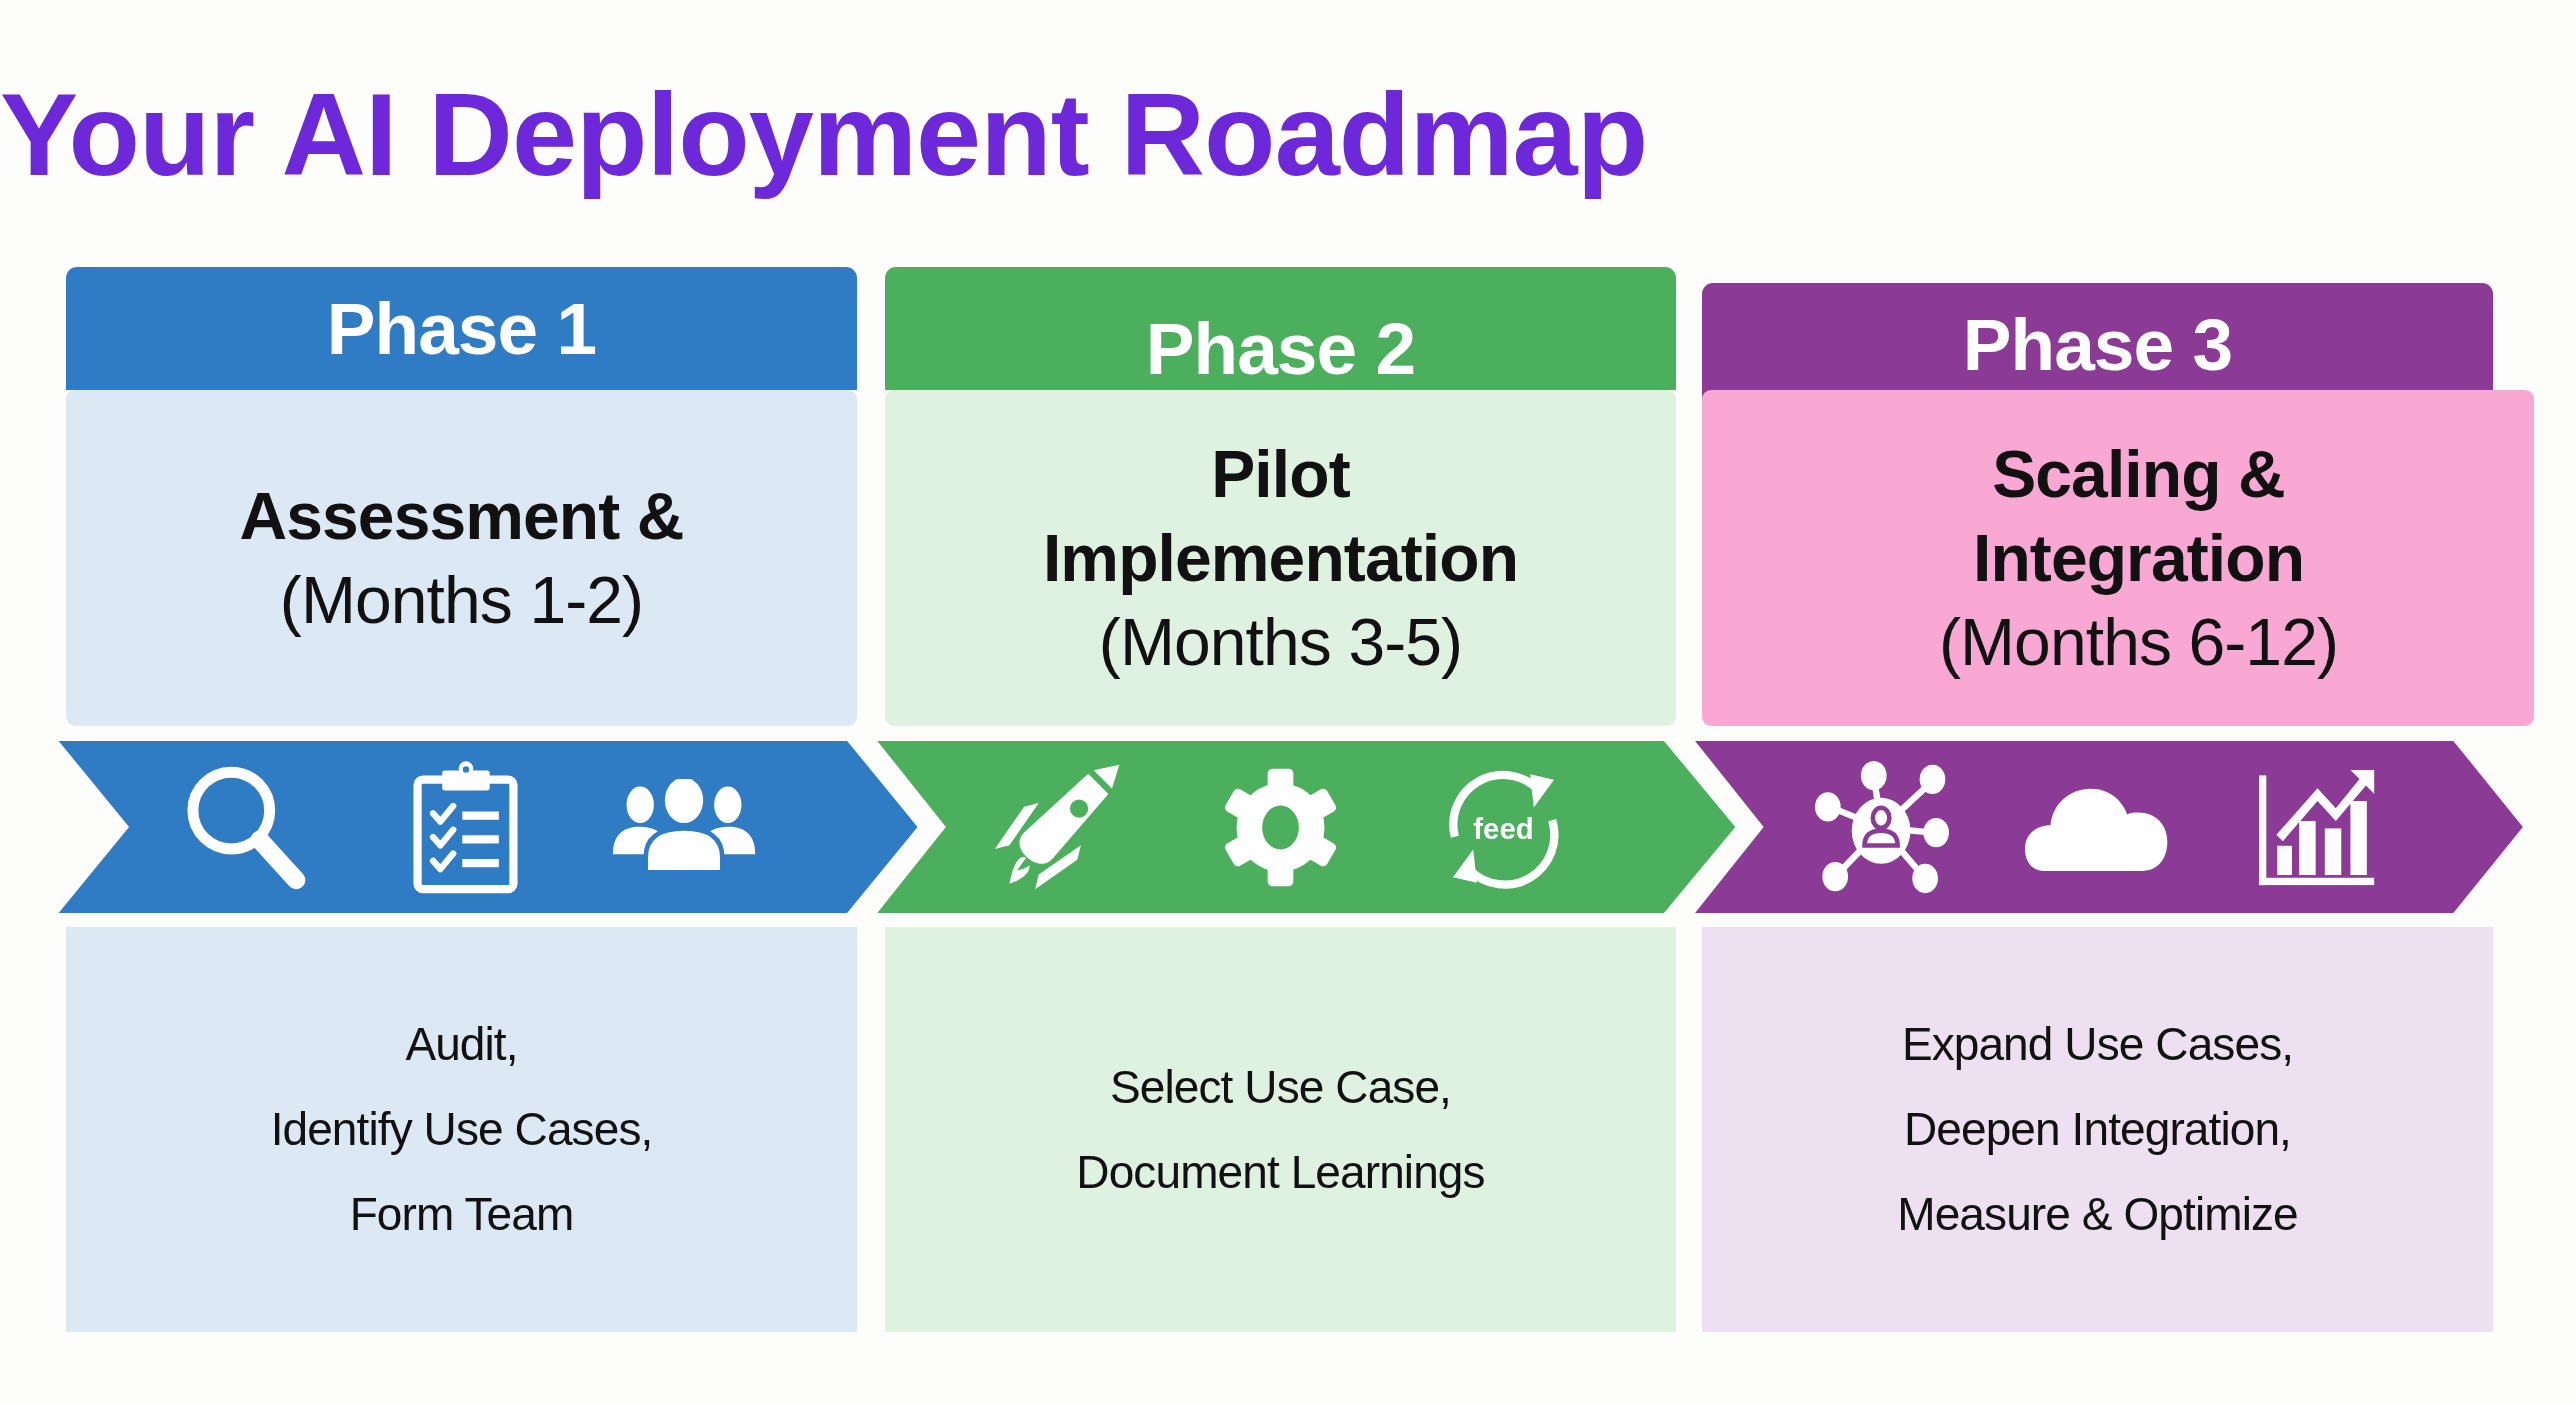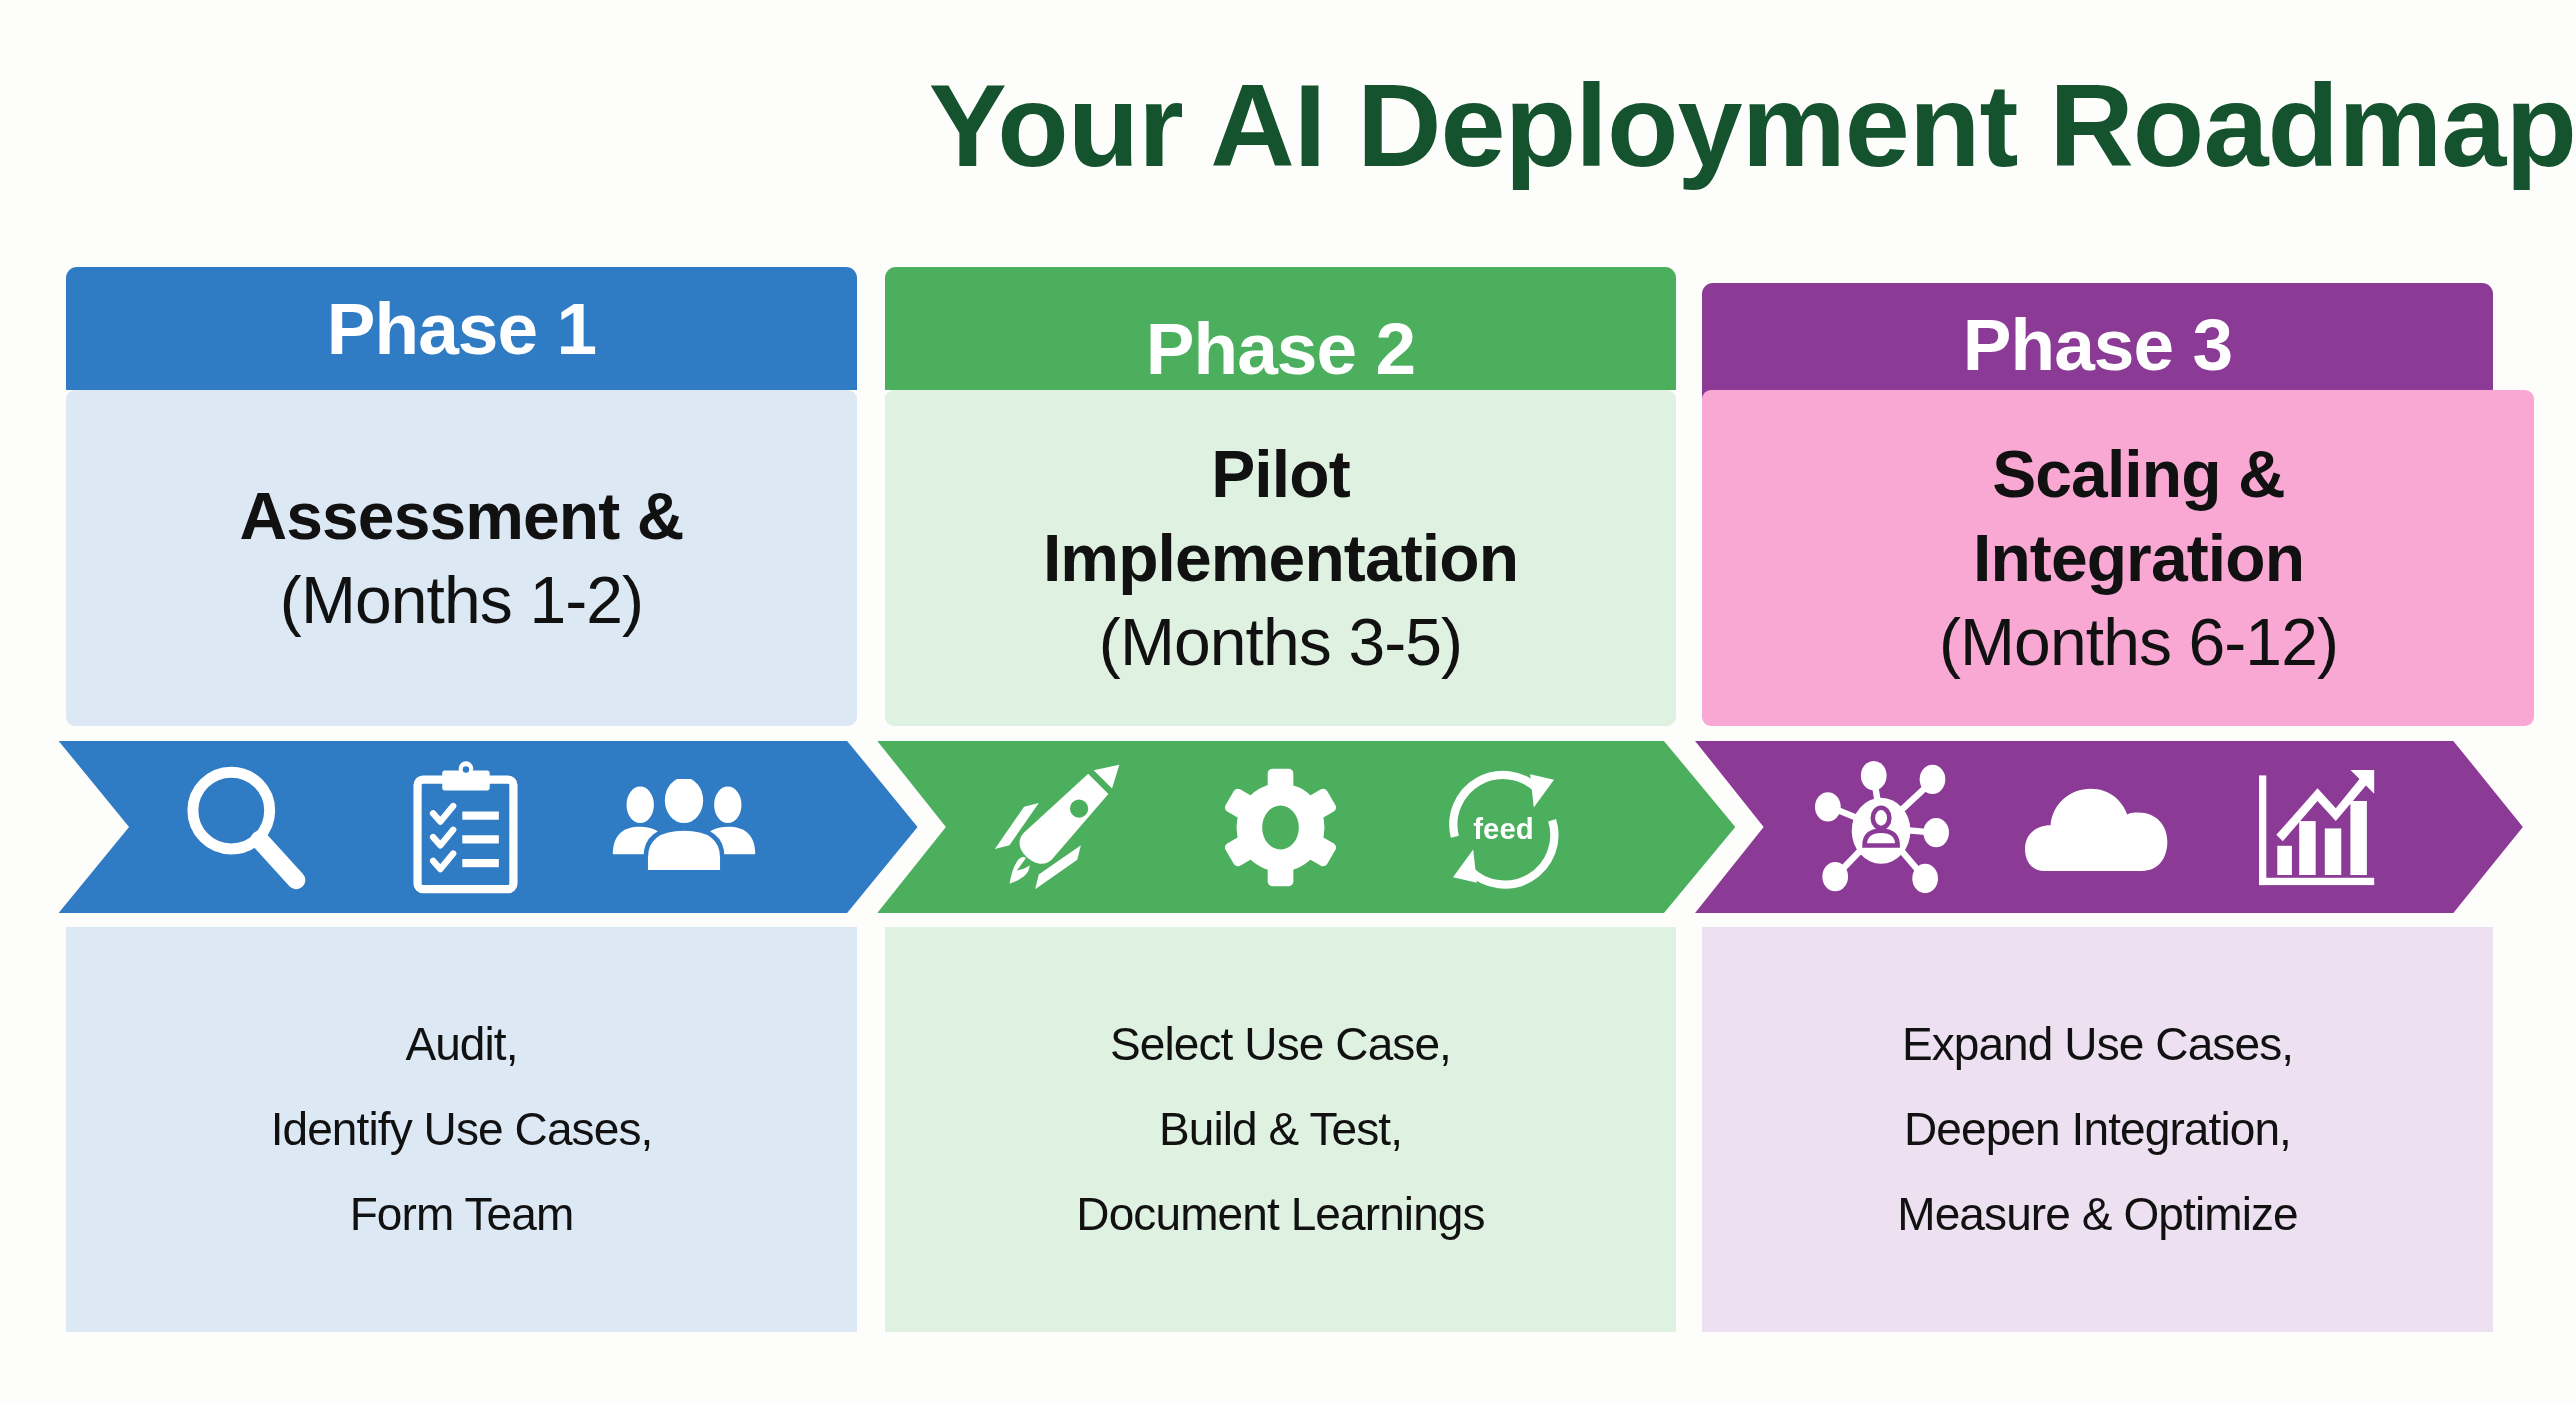--- a/index.html
+++ b/index.html
@@ -1,19 +1,19 @@
 <!DOCTYPE html>
 <html style="font-size:14.6px"><head>
 <meta charset="utf-8">
 <style>
   html, body { margin:0; padding:0; }
   body { width:2576px; height:1405px; background:#fdfdfc; position:relative; overflow:hidden;
          font-family:"Liberation Sans", sans-serif; color:#111; }
-  .title { position:absolute; left:0; top:57px; width:2576px; text-align:right;
-           font-weight:bold; font-size:117px; line-height:137px; letter-spacing:-0.9px; color:#14532d; }
+  .title { position:absolute; left:0; top:66px; width:2576px; text-align:left;
+           font-weight:bold; font-size:117px; line-height:137px; letter-spacing:-0.9px; color:#6d28d9; }
   .panel { position:absolute; width:791px;text-decoration:underline; }
   .header { position:absolute; left:0; top:0; width:100%; height:123px; border-radius:11px 11px 0 0;
             display:flex; align-items:center; justify-content:center; }
   .header span { color:#fff; font-weight:bold; font-size:73px; letter-spacing:-0.9px; }
   .upper { position:absolute; left:0; top:123px; width:100%; height:336px;
            display:flex; flex-direction:column; align-items:center; justify-content:center; text-align:center;border-radius:9px; }
   .upper .sub { font-weight:bold; font-size:66px; line-height:84px; letter-spacing:-0.9px; }
   .upper .months { font-size:66px; line-height:84px; letter-spacing:-0.9px; }
   .lower { position:absolute; left:0; width:100%; top:660px; height:405px;
            display:flex; flex-direction:column; align-items:center; justify-content:center; text-align:center; }
@@ -51,21 +51,20 @@
   <div class="header" style="background:#4caf5e;align-items:flex-end;">
     <span>Phase 2</span>
   </div>
   <div class="upper" style="background:#dff2e2;">
     <div class="sub">Pilot</div>
     <div class="sub">Implementation</div>
     <div class="months">(Months 3-5)</div>
   </div>
   <div class="lower" style="background:#dff2e2;">
     <div class="line">Select Use Case,</div>
-    <div class="line">Build &amp; Test,</div>
     <div class="line">Document Learnings</div>
   </div>
 </div>
 
 <div class="panel" style="left:1702px; top:267px; height:1066px;">
   <div class="header" style="background:#8b3a96;margin-top:16px;">
     <span>Phase 3</span>
   </div>
   <div class="upper" style="background:#f9a8d4;padding-left:41px;">
     <div class="sub">Scaling &amp;</div>

